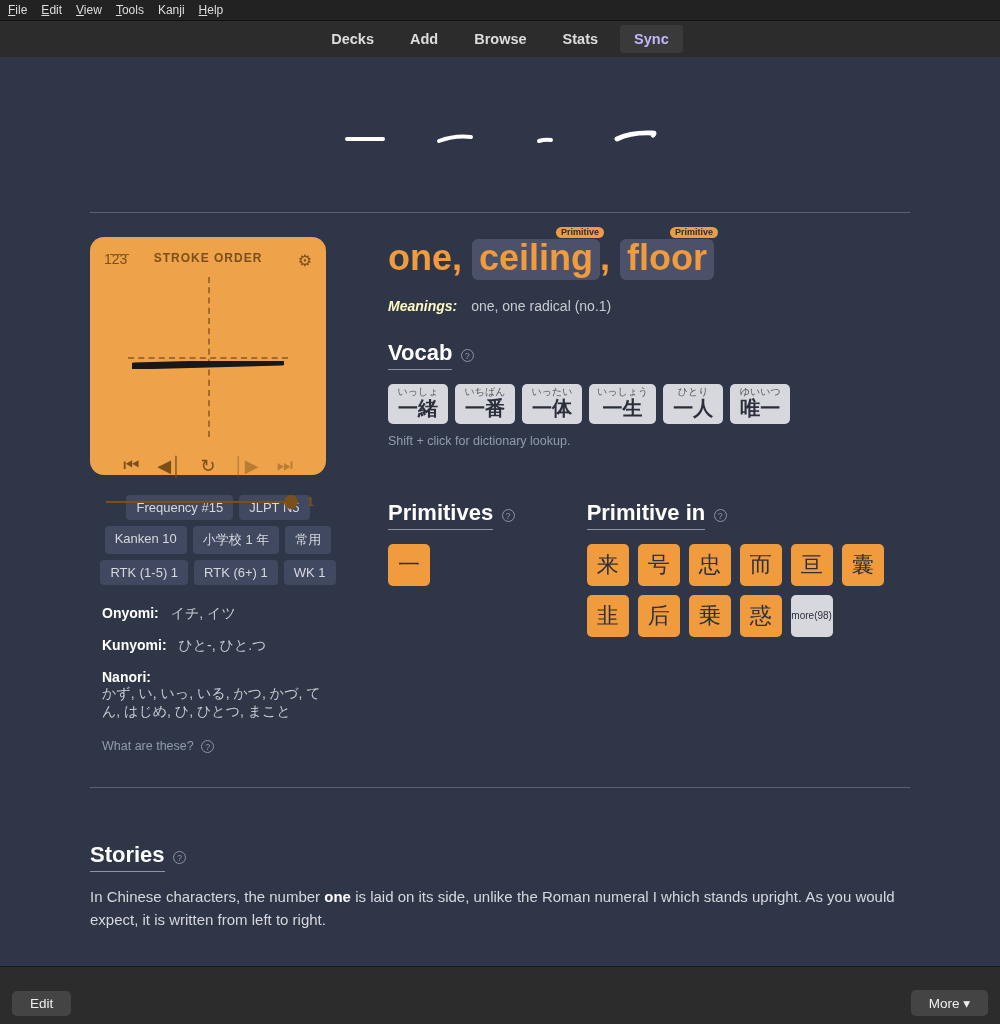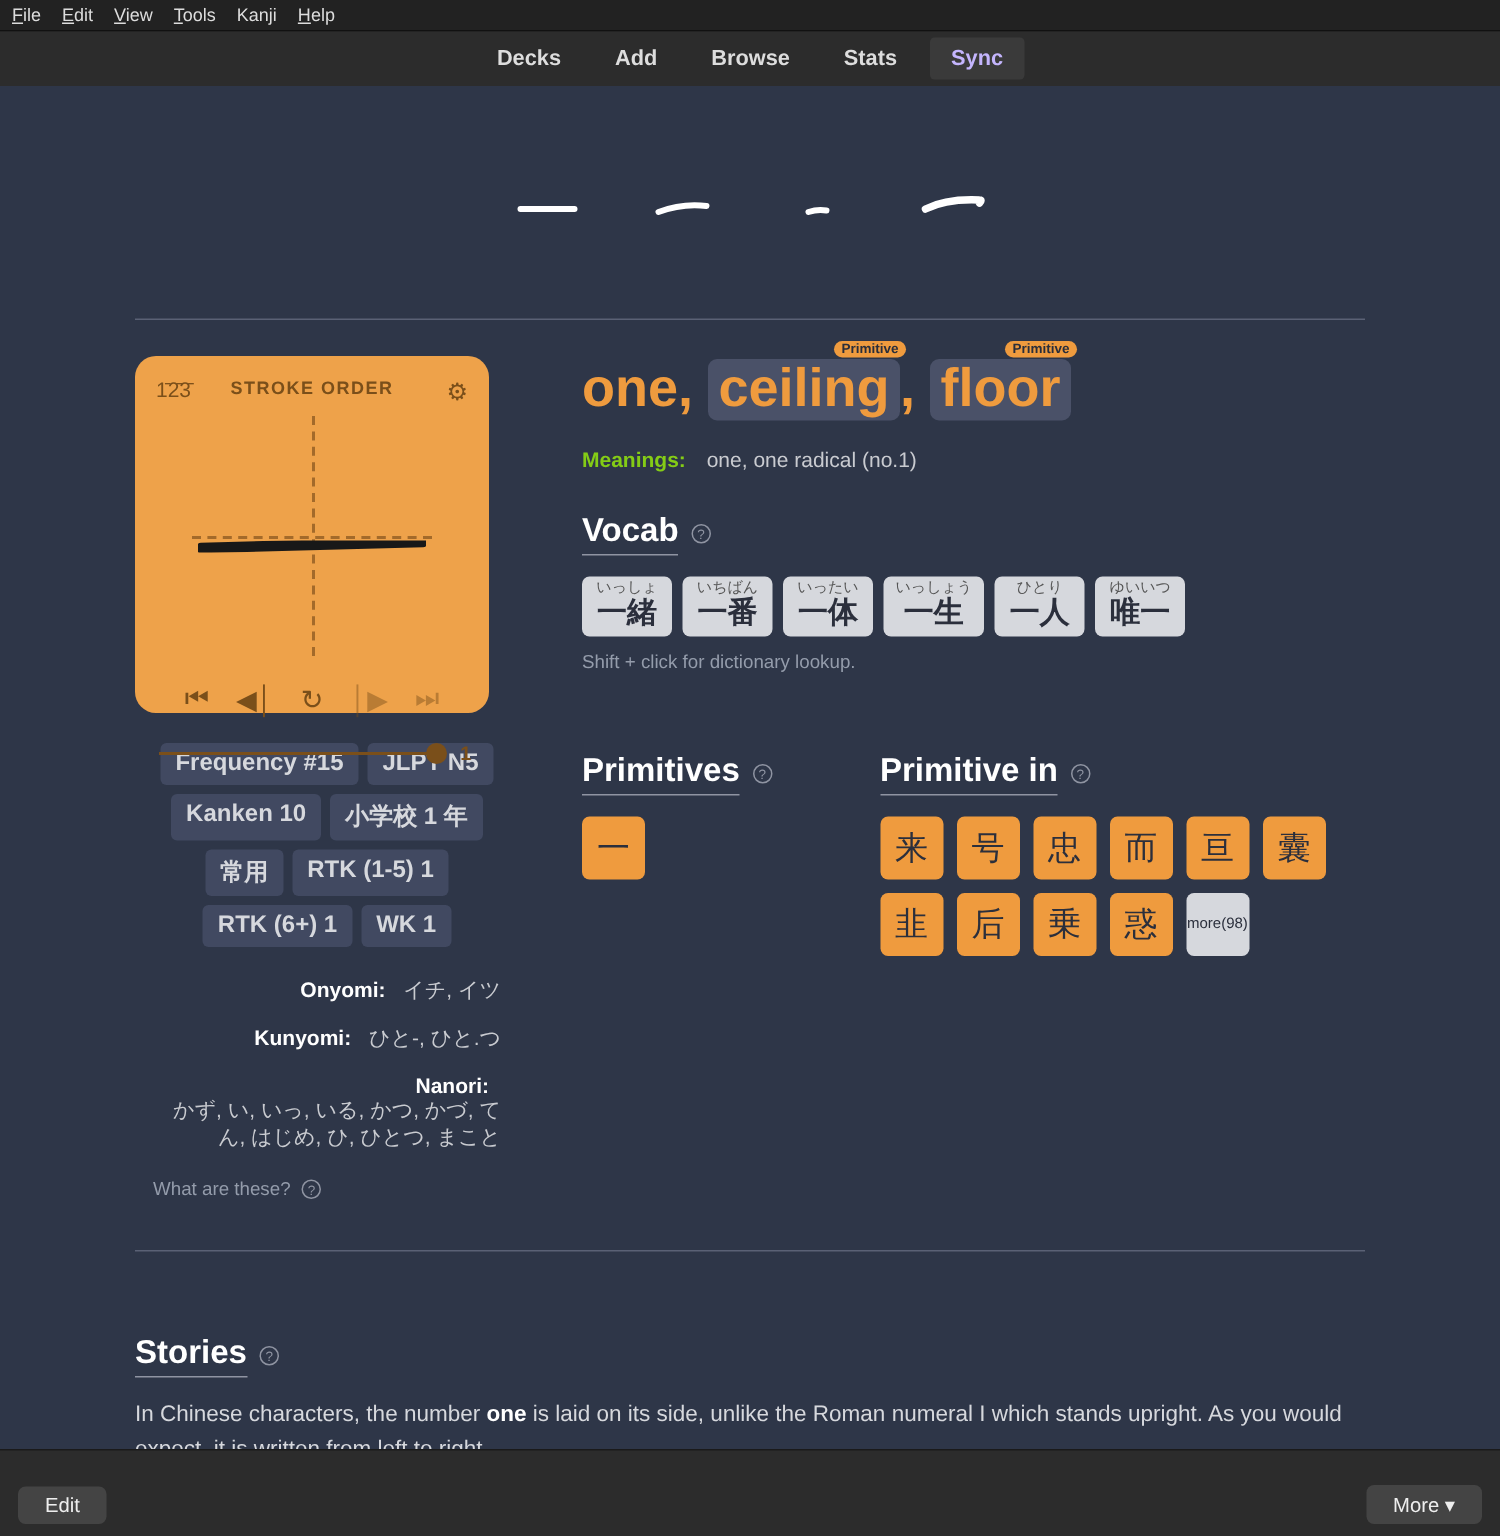--- a/index.html
+++ b/index.html
@@ -92,31 +92,31 @@
 .stroke-line svg{ width:100%; height:100%; }
 .card-controls{ display:flex; justify-content:center; gap:18px; margin-top:18px; color:#7a4f1a; font-size:18px;}
 .card-controls span { cursor:pointer; }
 .card-slider { position:relative; margin:18px 2px 0 2px; height:14px;}
 .card-slider-track{ height:2px; background:#7a4f1a; position:absolute; left:0; right:16px; top:6px;}
 .card-slider-knob{ width:14px; height:14px; border-radius:50%; background:#7a4f1a; position:absolute; right:12px; top:0;}
 .card-slider-num{ position:absolute; right:-4px; top:-1px; color:#7a4f1a; font-size:13px; font-weight:600;}
 .gear-icon { position:absolute; top:14px; right:14px; color:#7a4f1a; font-size:16px; cursor:pointer;}
 .order-icon { position:absolute; top:14px; left:14px; color:#7a4f1a; font-size:14px; cursor:pointer; }
 .tags { display:flex; flex-wrap:wrap; gap:6px; justify-content:center; margin-bottom:20px;}
-.tag { background:#414961; color:#d6d8dd; font-size:16px; padding:5px 10px; border-radius:4px;font-weight:bold;}
-.readings { padding: 0 12px; text-align: right;}
+.tag { background:#414961; color:#d6d8dd; font-size:13px; padding:5px 10px; border-radius:4px;}
+.readings { padding: 0 12px;}
 .reading-row { margin-bottom: 14px; font-size: 14px;}
 .reading-label { font-weight:700; color:#fff; margin-right:8px;}
 .reading-val { color:#c9cbd0; }
 .what-link { font-size:12.5px; color:#949cab; padding: 4px 12px 0 12px; }
 .keywords { font-size: 36px; font-weight:800; color:#ef9b3e; line-height:1.05; margin-top:2px;}
 .kw-hl { background:#4a5168; border-radius:6px; padding: 0 7px 3px 7px; display:inline-block; position:relative;}
 .prim-badge { position:absolute; top:-12px; right:-4px; background:#ef9b3e; color:#2a2e3a; font-size:9px; font-weight:700; padding:1px 5px; border-radius:6px;}
 .meanings-row { margin-top: 18px; font-size:14px;}
-.meanings-row .lbl { font-weight:700; color:#84cc16; margin-right:10px;}
+.meanings-row .lbl { font-weight:700; color:#fef9c3; margin-right:10px;font-style:italic;}
 .meanings-row .val { color:#c9cbd0;}
 .section-h { font-size:22px; font-weight:800; color:#fff; margin-top:26px; padding-bottom:3px; display:inline-block; border-bottom:1px solid #8f94a2;}
 .help-circle { display:inline-block; width:13px; height:13px; border:1.3px solid #8f94a2; border-radius:50%; font-size:9px; text-align:center; line-height:12px; color:#8f94a2; margin-left:4px; vertical-align:middle;}
 .vocab-row { display:flex; flex-wrap:wrap; gap:7px; margin-top:14px;}
 .vocab-chip { background:#d6d8dd; color:#2b2f3c; border-radius:5px; padding: 3px 8px 5px 8px; text-align:center; cursor:pointer; min-width:60px;}
 .vocab-chip .furi { font-size:10px; color:#555; line-height:1; display:block;}
 .vocab-chip .kanji { font-size:20px; font-weight:600; line-height:1.1; display:block;}
 .vocab-hint { font-size:12.5px; color:#949cab; margin-top:10px;}
 .prim-cols { display:flex; gap:72px; margin-top:26px;}
 .prim-col { }

